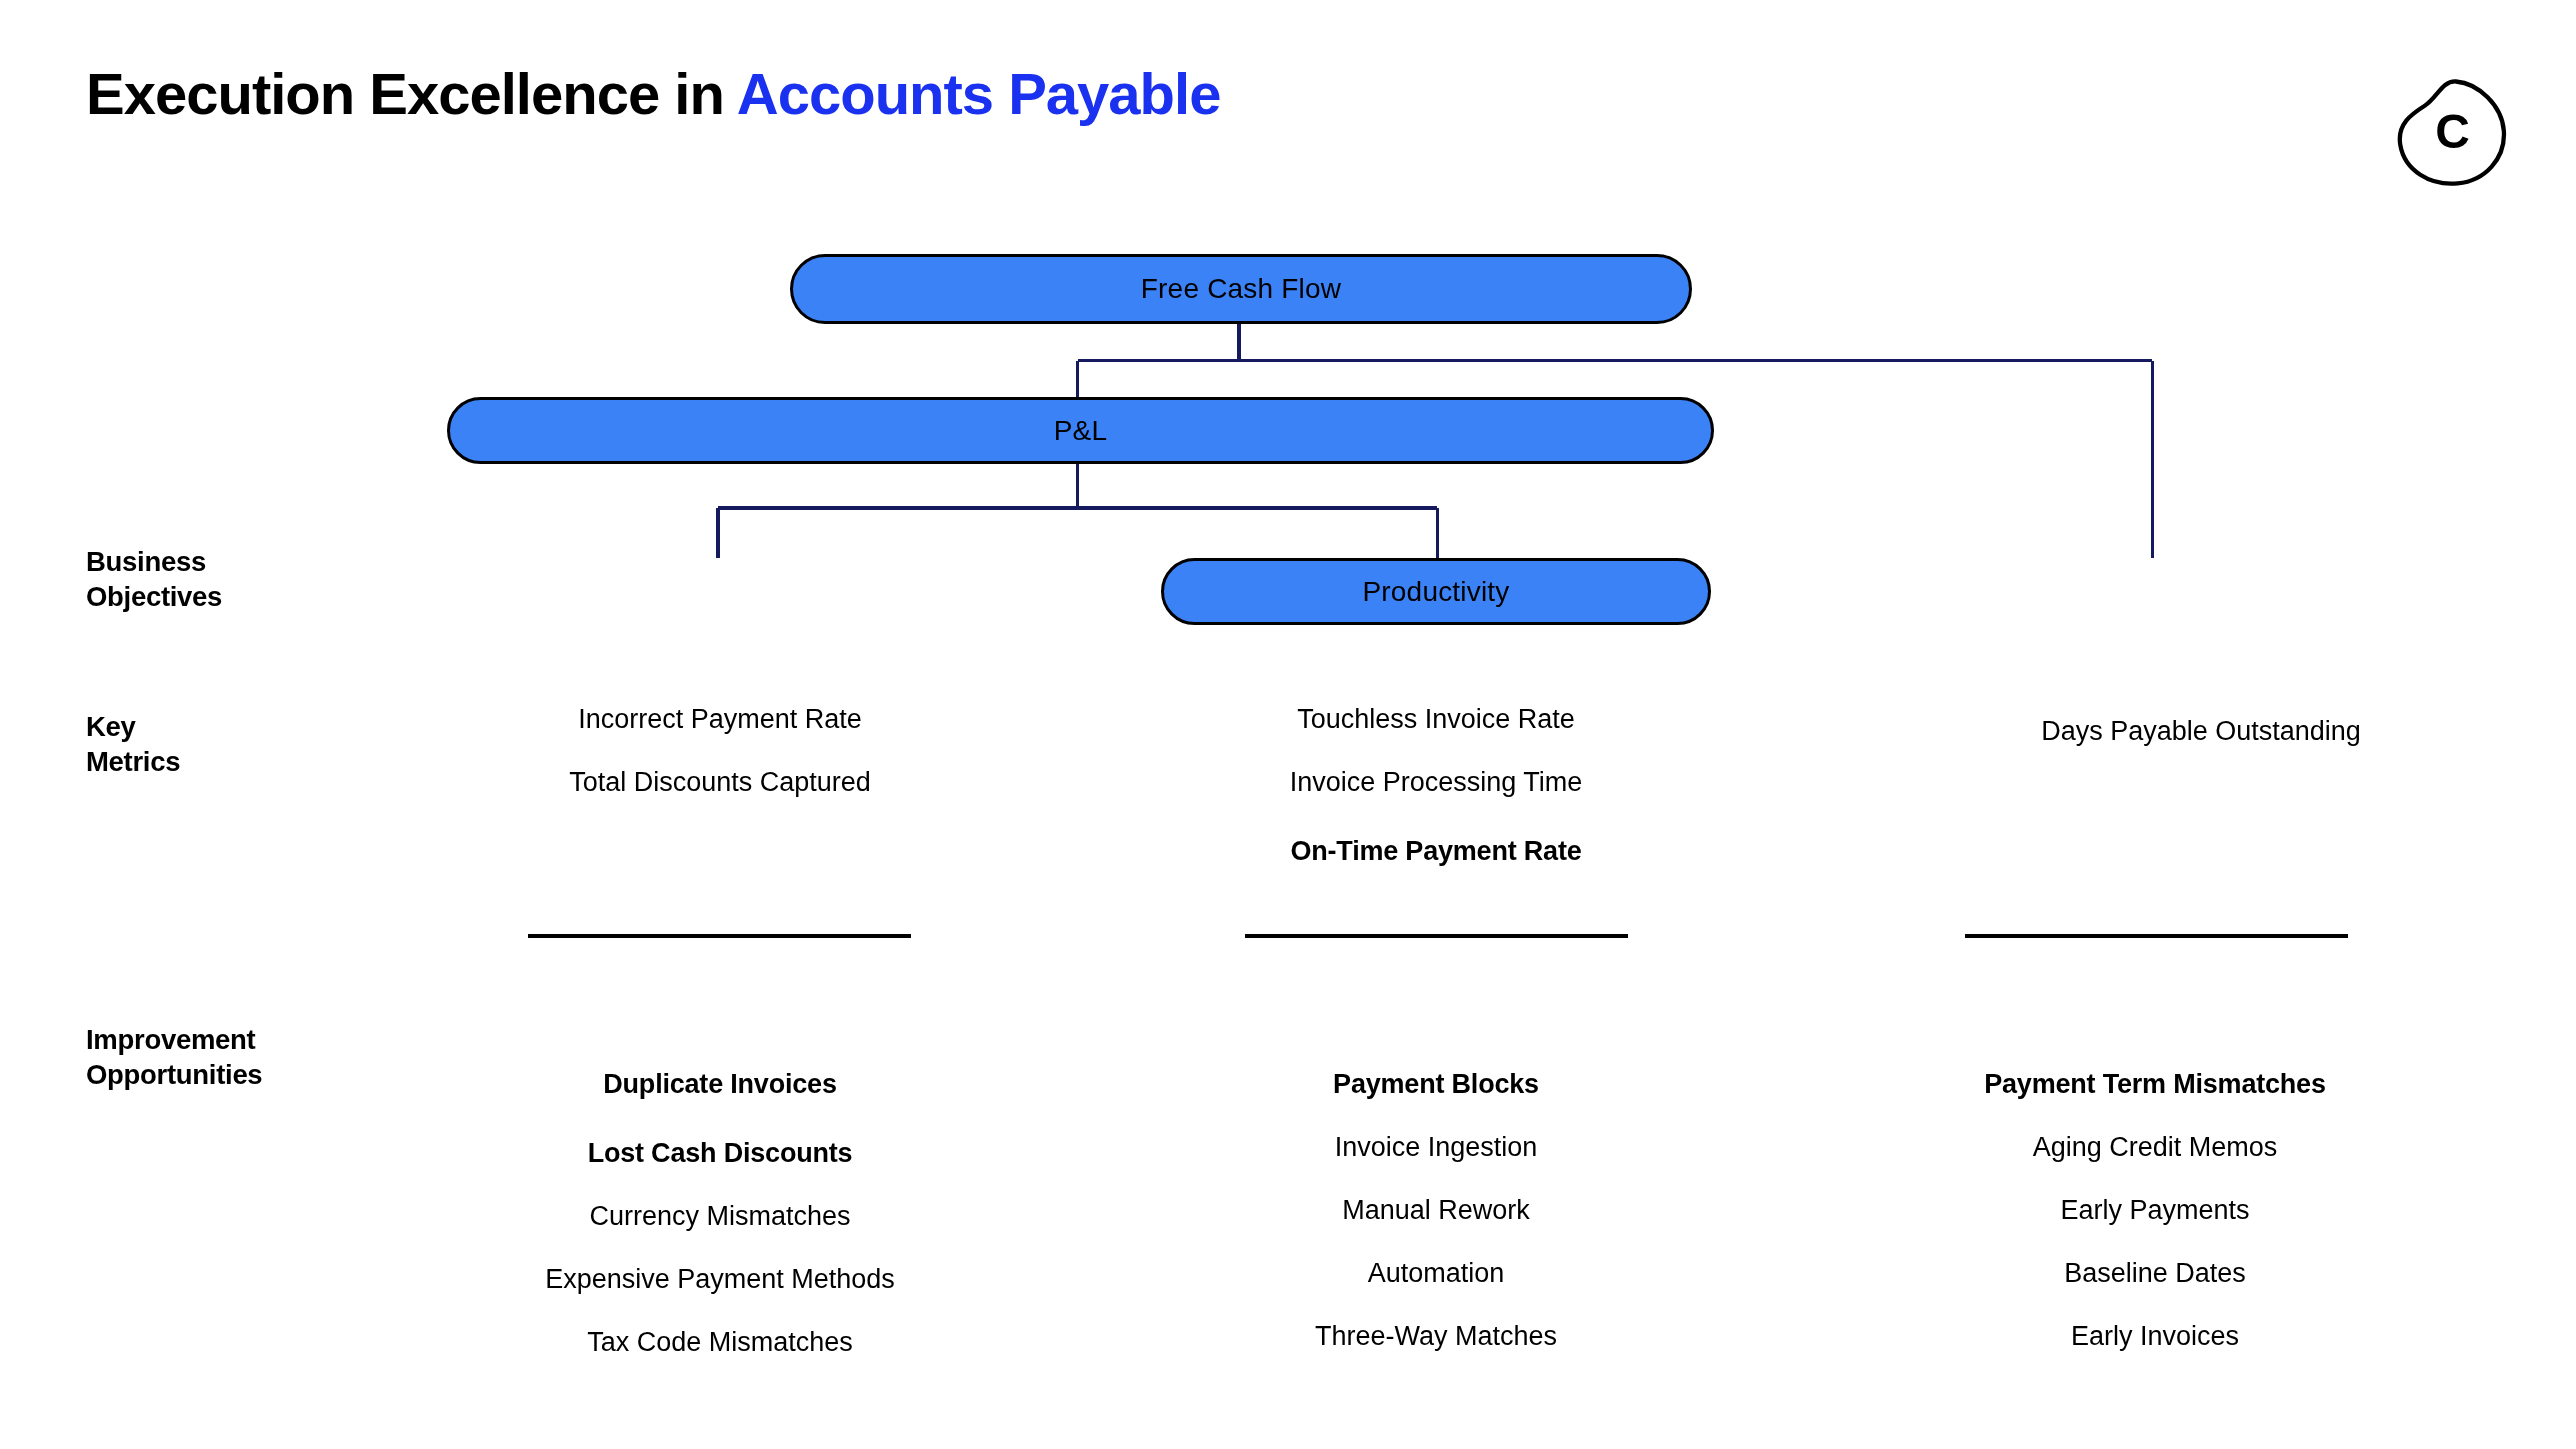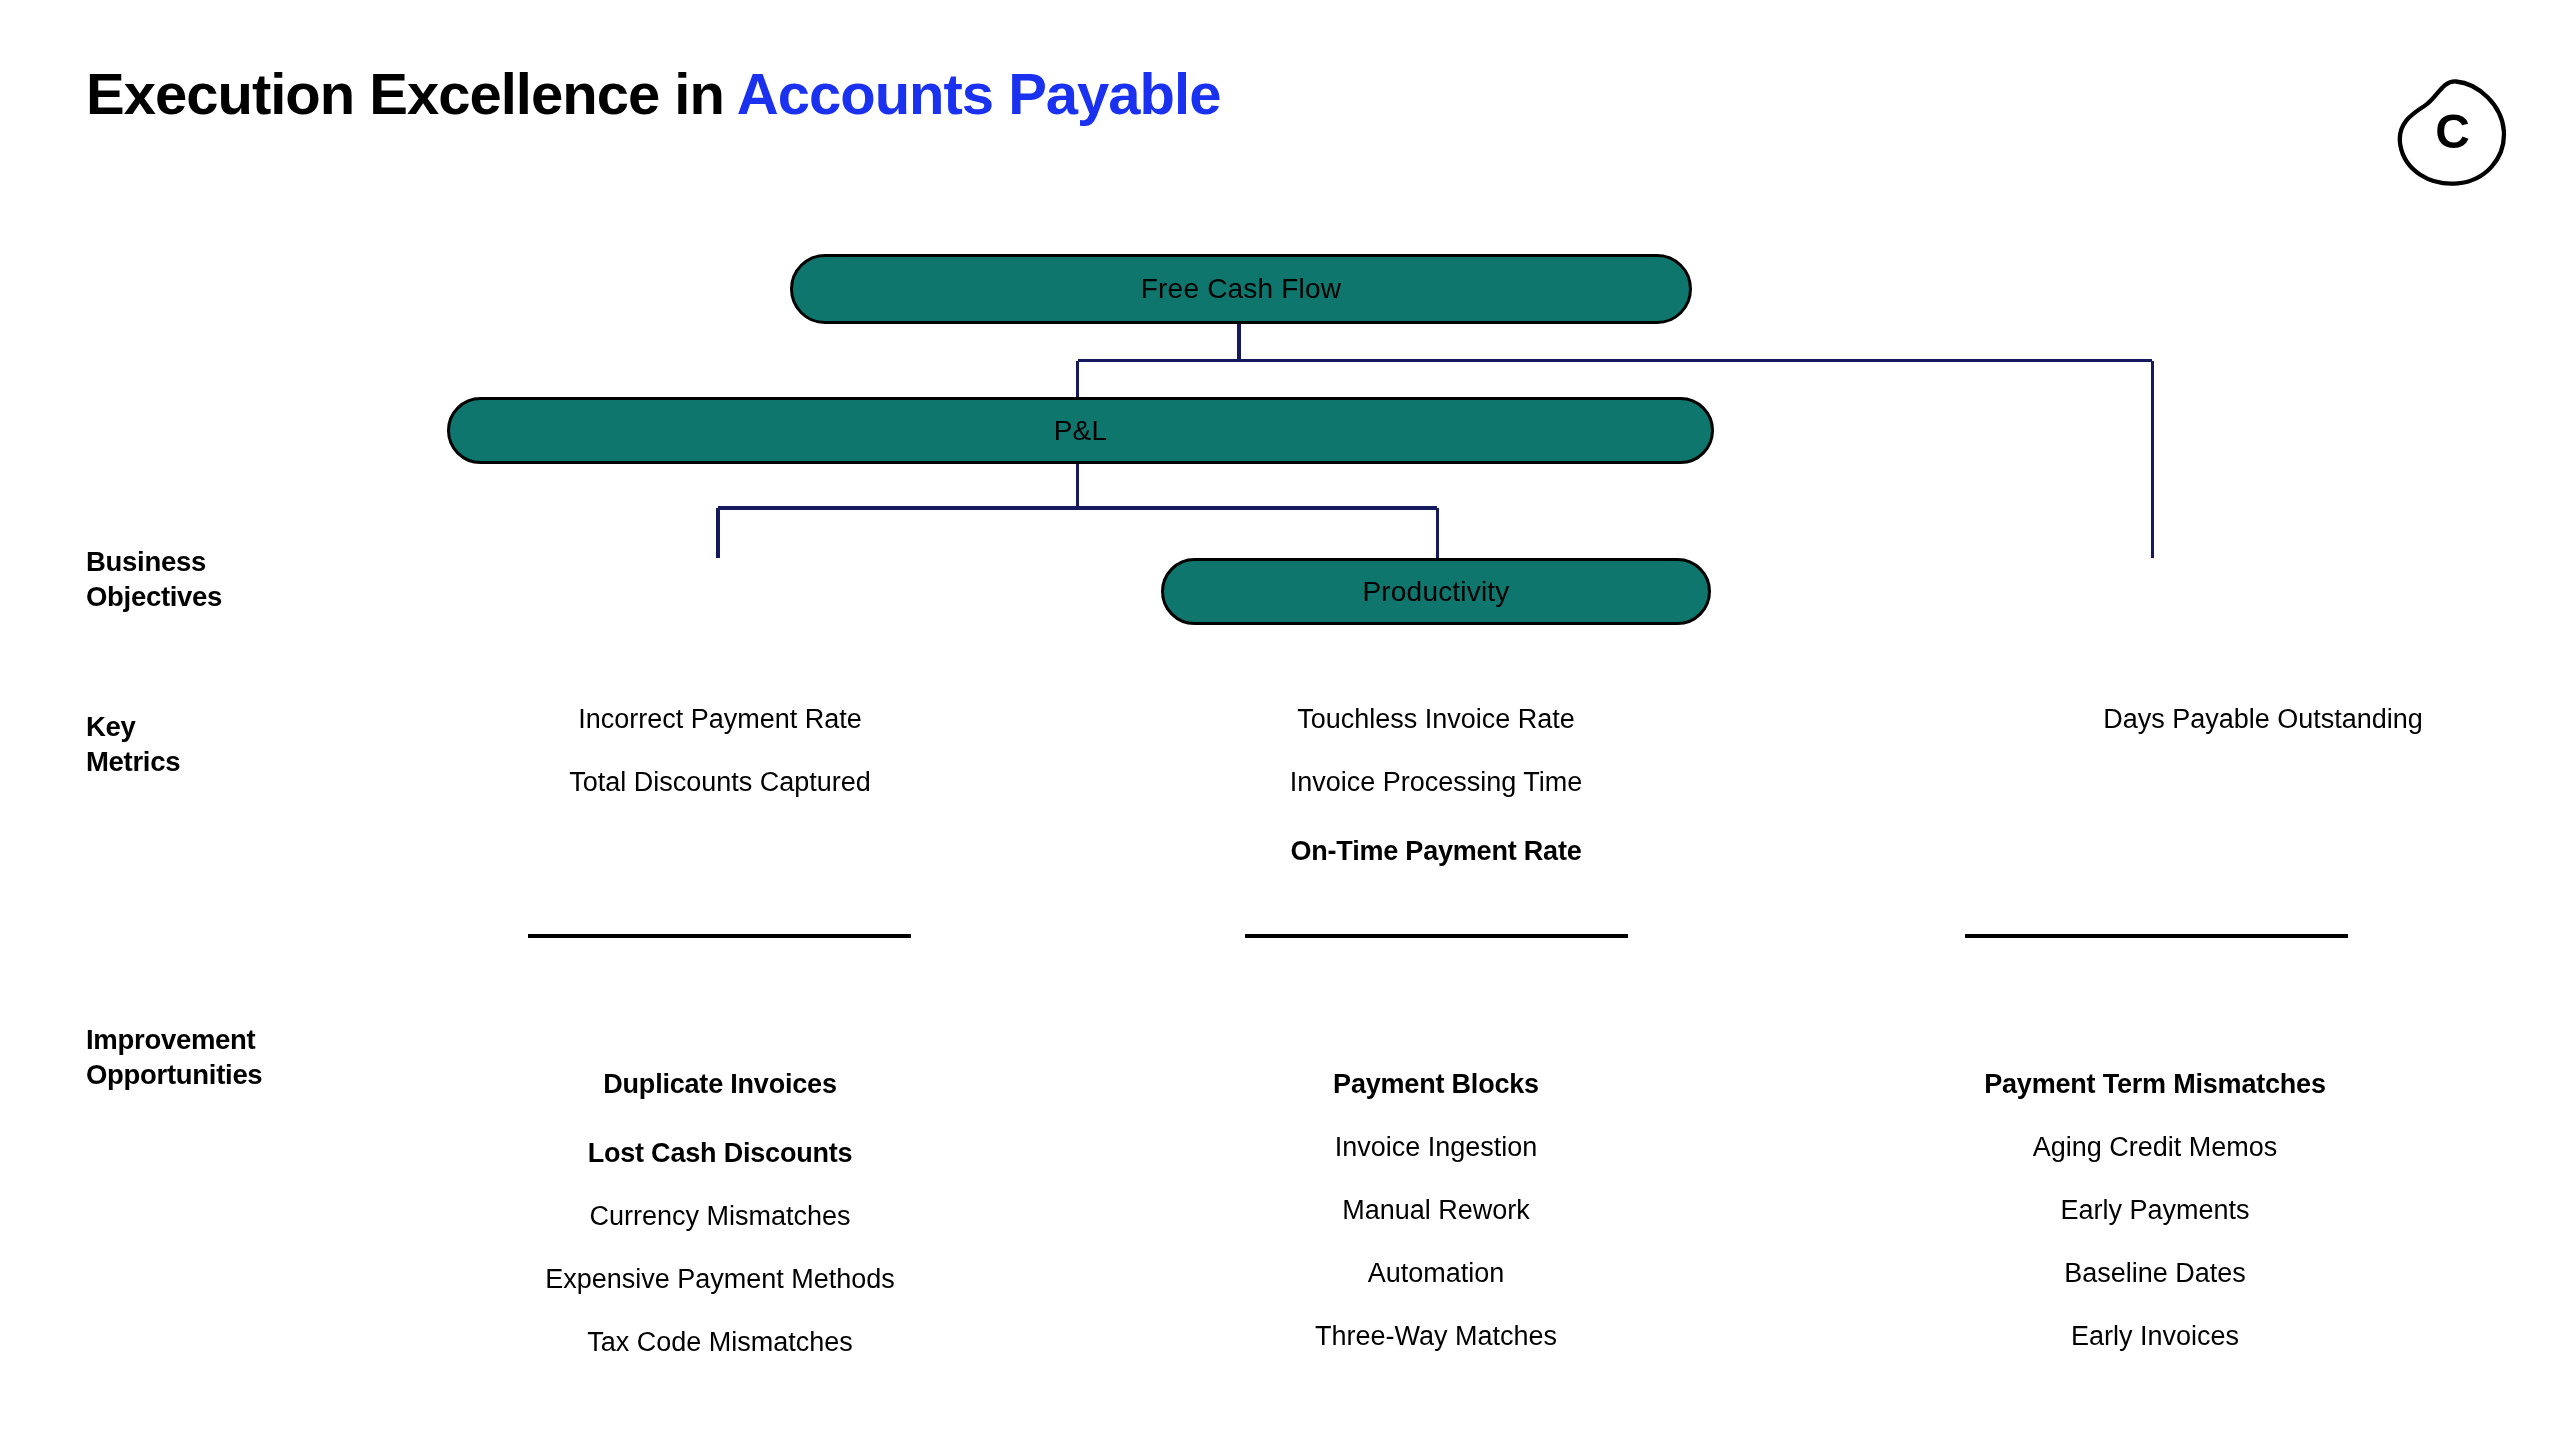--- a/index.html
+++ b/index.html
@@ -59,21 +59,21 @@
   #label-objectives   { top: 544px; }
   #label-metrics      { top: 709px; }
   #label-improvements { top: 1022px; }
 
   
   .pill {
     position: absolute;
     box-sizing: border-box;
     border: 3.4px solid #000000;
     border-radius: 858px;
-    background: #0f766e;
+    background: #3b82f6;
     display: flex;
     align-items: center;
     justify-content: center;
     font-size: 28px;
     font-weight: 400;
     color: #000000;
     letter-spacing: 0.2px;
     z-index: 3;
   }
   #pill-fcf {
@@ -113,21 +113,21 @@
     margin-bottom: 36px;
     white-space: nowrap;
     font-weight: 400;
   }
   .col-stack .item:last-child { margin-bottom: 0; }
   .col-stack .item.bold { font-weight: 800; letter-spacing: -0.2px; margin-top: 42px; }
 
   .metrics-col { top: 706px; width: 550px; }
   #metrics-col-1 { left: 445px; }
   #metrics-col-2 { left: 1161px; }
-  #metrics-col-3 { left: 1988px; }
+  #metrics-col-3 { left: 1926px; margin-top: 12px; }
 
   .improve-col { top: 1029px; width: 550px; }
   #improve-col-1 { left: 445px; }
   #improve-col-2 { left: 1161px; }
   #improve-col-3 { left: 1880px; }
 
   
   .divider {
     position: absolute;
     top: 934px;

